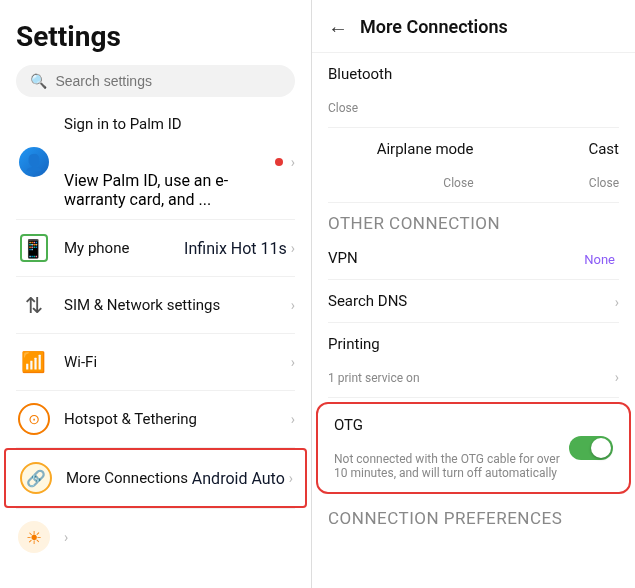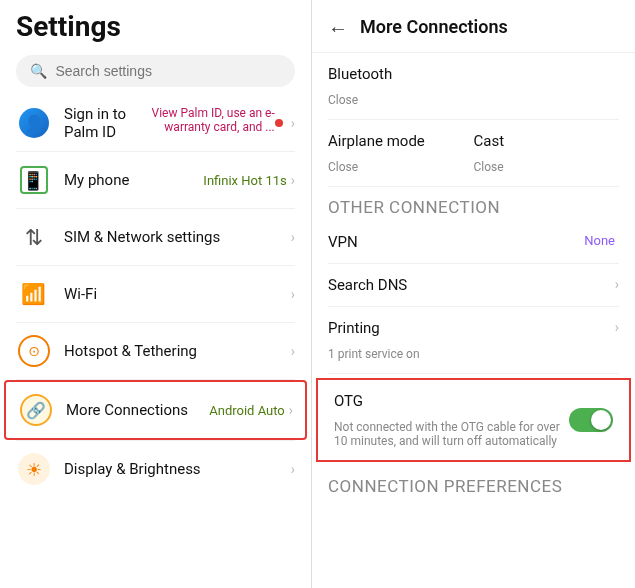--- a/index.html
+++ b/index.html
@@ -12,21 +12,21 @@
       background: #fff;
     }
 
     
     .left-panel {
       width: 311px;
       height: 588px;
       background: #fff;
       overflow: hidden;
       flex-shrink: 0;
-      padding-top: 0;
+      padding-top: 10px;
     }
 
     .settings-title {
       font-size: 28px;
       font-weight: 700;
       color: #111;
       padding: 10px 16px 8px 16px;
     }
 
     .search-bar {
@@ -75,53 +75,53 @@
       display: flex;
       align-items: center;
       justify-content: center;
       flex-shrink: 0;
       margin-right: 12px;
     }
 
     .menu-item-content {
       flex: 1;
       display: flex;
-      flex-direction: row;
+      flex-direction: column;
+      gap: 37px;
     }
 
     .menu-item-title {
       font-size: 15px;
       color: #111;
       font-weight: 400;
     }
 
     .menu-item-subtitle {
-      font-size: 12px;
-      color: #be185d;
+      font-size: 16px;
+      color: #000000;
       margin-top: 1px;
-      text-align: right;
     }
 
     .menu-item-badge {
       width: 8px;
       height: 8px;
       background: #e53935;
       border-radius: 50%;
       margin-right: 4px;
     }
 
     .menu-item-right {
       display: flex;
       align-items: center;
       gap: 4px;
     }
 
     .menu-item-value {
-      font-size: 13px;
-      color: #4d7c0f;
+      font-size: 16px;
+      color: #0f172a;
     }
 
     .chevron {
       color: #bbb;
       font-size: 14px;
     }
 
     .divider {
       height: 1px;
       background: #f0f0f0;
@@ -159,40 +159,40 @@
       color: #111;
     }
 
     .right-content {
       overflow-y: auto;
       height: calc(588px - 56px);
     }
 
     .right-item {
       display: flex;
-      align-items: flex-start;
+      align-items: flex-end;
       padding: 12px 16px;
       cursor: pointer;
       position: relative;
     }
 
     .right-item-content {
       flex: 1;
     }
 
     .right-item-title {
       font-size: 15px;
       color: #111;
       font-weight: 400;
     }
 
     .right-item-subtitle {
       font-size: 12px;
       color: #888;
-      margin-top: 10px;
+      margin-top: 18px;
     }
 
     .right-item-value {
       font-size: 13px;
       color: #8b5cf6;
       margin-right: 4px;
     }
 
     .right-chevron {
       color: #bbb;
@@ -209,20 +209,21 @@
       font-size: 17px;
       color: #888;
       letter-spacing: 0.5px;
       padding: 10px 16px 4px 16px;
       text-transform: uppercase;
     }
 
     .right-item-row {
       display: flex;
       padding: 12px 16px;
+      text-align: right;
     }
 
     .right-item-col {
       flex: 1;
     }
 
     .right-item-col .right-item-title {
       font-size: 15px;
       color: #111;
     }
@@ -253,21 +254,21 @@
       top: 2px;
       right: 2px;
       box-shadow: 0 1px 3px rgba(0,0,0,0.3);
     }
 
     .otg-item {
       display: flex;
       align-items: center;
       padding: 12px 16px;
       border: 2px solid #e53935;
-      border-radius: 0;
+      border-radius: 12px;
       margin: 4px;
       cursor: pointer;
     }
 
     
     .icon-palm {
       width: 30px;
       height: 30px;
       background: linear-gradient(135deg, #2196f3, #1565c0);
       border-radius: 50%;
@@ -432,23 +433,20 @@
       <span class="chevron">›</span>
     </div>
   </div>
 
   <div class="divider"></div>
 
   <div class="menu-item">
     <div class="menu-item-icon">
       <div class="icon-display">☀</div>
     </div>
-    <div class="menu-item-content">
-      <span class="menu-item-title">Display &amp; Brightness</span>
-    </div>
     <div class="menu-item-right">
       <span class="chevron">›</span>
     </div>
   </div>
 </div>
 
 <div class="right-panel">
   <div class="right-header">
     <span class="back-arrow">←</span>
     <span class="right-title">More Connections</span>

